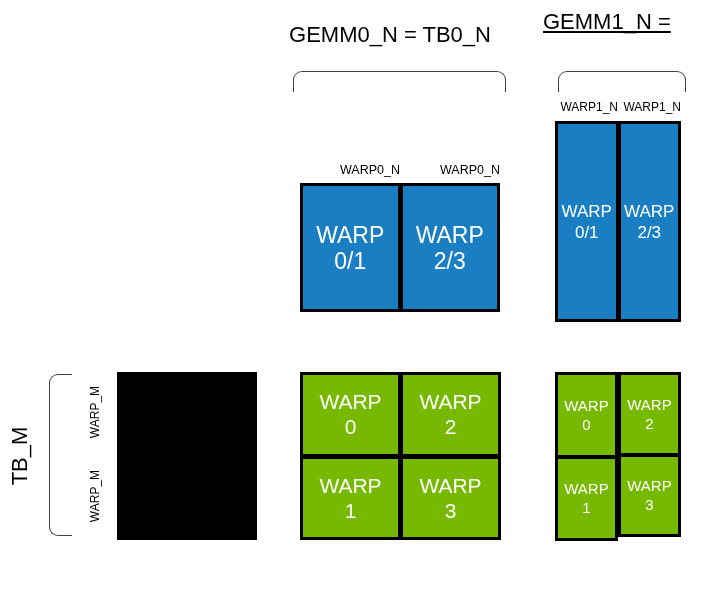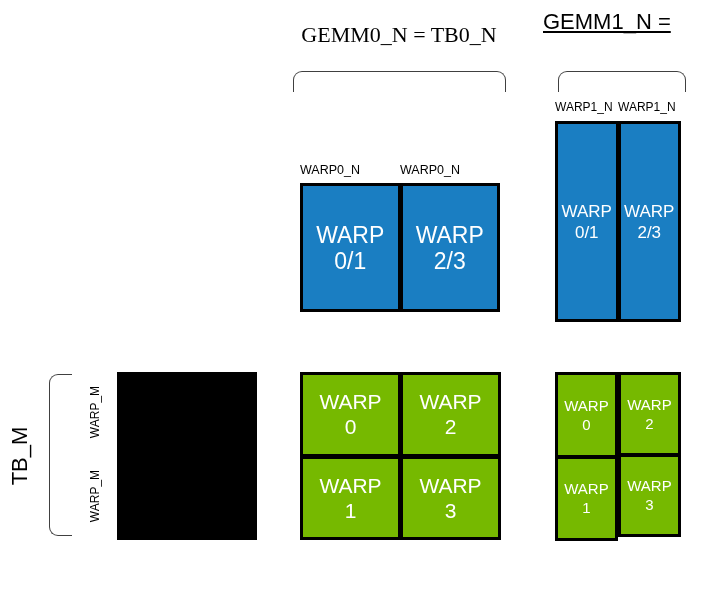--- a/index.html
+++ b/index.html
@@ -10,21 +10,21 @@
     background: var(--background, #ffffff);
     font-family: "Liberation Sans", sans-serif;
     overflow: hidden;
     color: var(--label_text, #000000);
   }
   .abs { position: absolute; }
 
   
   .title { font-size: 22px; line-height: 26px; white-space: nowrap; }
   .title-center { text-align: center; }
-  .small-lbl { font-size: 12px; text-align: left; white-space: nowrap; }
+  .small-lbl { font-size: 12px; text-align: right; white-space: nowrap; }
   .rot { transform: rotate(-90deg); transform-origin: center center; text-align: center; }
 
   
   .bracket-h {
     border-top: 1.6px solid var(--bracket, #404040);
     border-left: 1.6px solid var(--bracket, #404040);
     border-right: 1.6px solid var(--bracket, #404040);
     border-radius: 9px 9px 0 0;
   }
   .bracket-v {
@@ -58,21 +58,21 @@
   .fs-big   { font-size: 23px; line-height: 26px; }  
   .fs-mid   { font-size: 21px; line-height: 25px; }  
   .fs-nar   { font-size: 17px; line-height: 21px; }  
   .fs-small { font-size: 15px; line-height: 19px; }  
 </style>
 </head>
 <body>
 
 <div class="canvas">
 
-  <div class="abs title title-center" style="left:293px; top:22px; width:212px;font-family:Liberation Serif, serif;">GEMM0_N = TB0_N</div>
+  <div class="abs title title-center" style="left:284px; top:22px; width:212px;">GEMM0_N = TB0_N</div>
 
   <div class="abs" style="left:543px; top:9px; width:155px;text-decoration:underline;">
     <div class="title">GEMM1_N =</div>
   </div>
 
   <div class="abs bracket-h" style="left:293px; top:71px; width:211px; height:20px;"></div>
   <div class="abs bracket-h" style="left:558px; top:71px; width:126px; height:20px;"></div>
 
   <div class="abs small-lbl" style="left:555px; top:100px; width:63px;">WARP1_N</div>
   <div class="abs small-lbl" style="left:618px; top:100px; width:63px;">WARP1_N</div>

